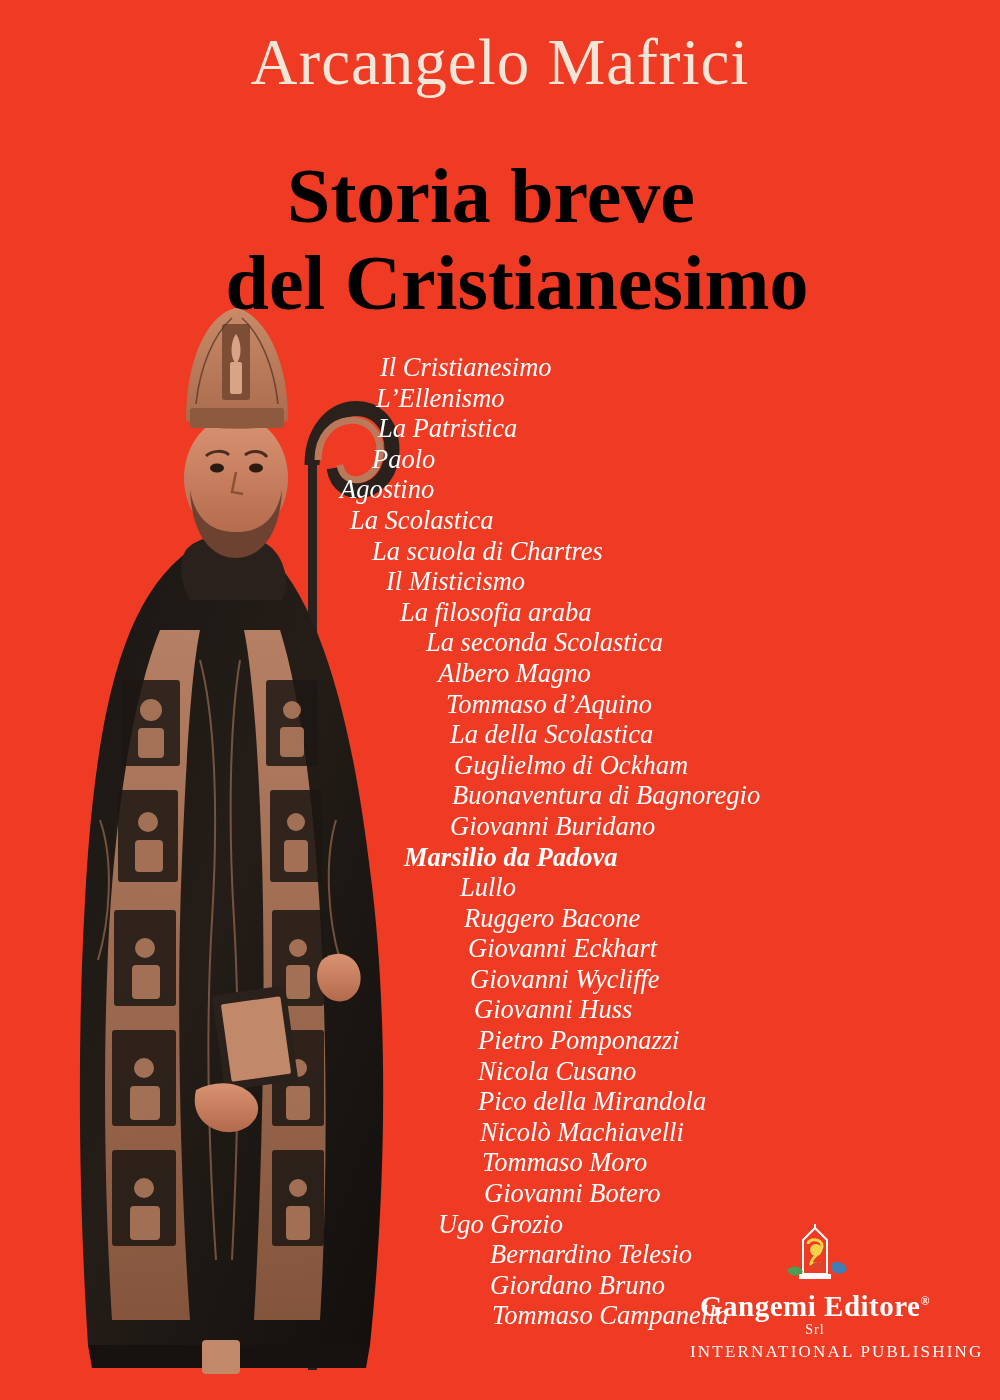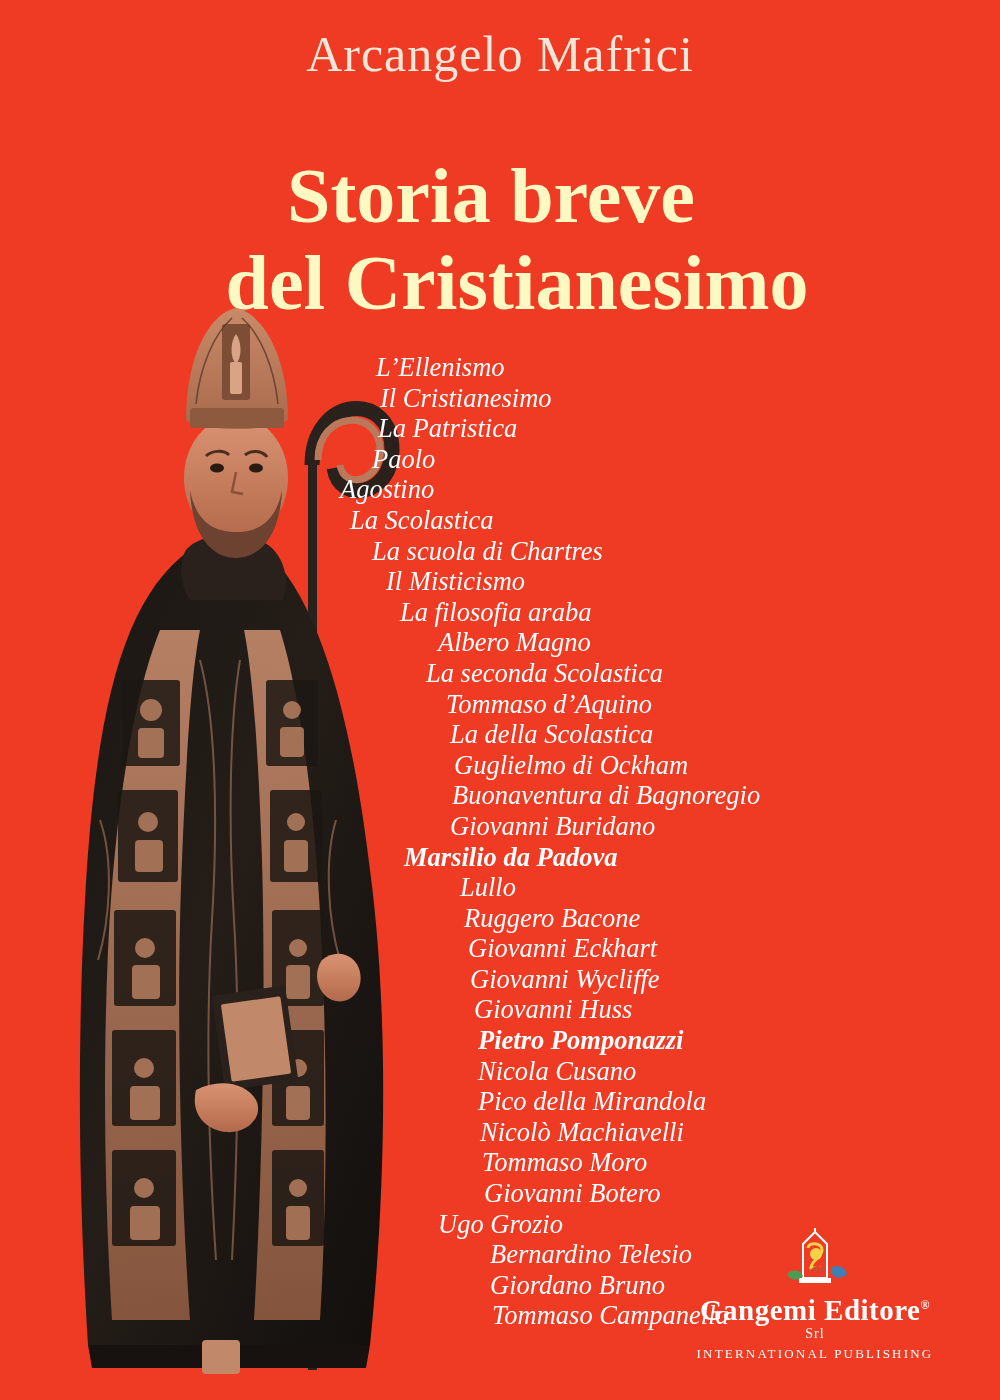--- a/index.html
+++ b/index.html
@@ -21,33 +21,33 @@
   }
 
   
   .author {
     position: absolute;
     top: 28px;
     left: 0;
     width: 1000px;
     text-align: center;
     color: #f2e6d8;
-    font-size: 50px;
+    font-size: 65px;
     font-weight: normal;
     letter-spacing: 1px;
     line-height: 1.05;
   }
 
   
   .title {
     position: absolute;
     top: 152px;
     left: 0;
     width: 1000px;
-    color: #fef9c3;
+    color: #000000;
     font-size: 78px;
     font-weight: bold;
     line-height: 1.12;
     letter-spacing: 0px;
   }
   .title-line-1 {
     display: block;
     text-align: center;
     padding-right: 18px;
   }
@@ -111,21 +111,21 @@
     font-weight: bold;
     letter-spacing: 0.5px;
     line-height: 1;
     white-space: nowrap;
   }
   .publisher-name sup {
     font-size: 12px;
     vertical-align: super;
   }
   .publisher-sub {
-    font-size: 13px;
+    font-size: 17px;
     letter-spacing: 2.2px;
     margin-top: 4px;
     white-space: nowrap;
   }
   .publisher-tiny {
     font-size: 14px;
     letter-spacing: 1px;
     margin-top: 1px;
   }
 </style>
@@ -251,43 +251,43 @@
         <path d="M156 104 C160 66, 174 34, 192 18"></path>
         <path d="M238 104 C234 66, 220 34, 202 18"></path>
       </g>
 
       <path d="M48 1045 L330 1045 L326 1068 L52 1068 Z" fill="#17120f"></path>
       <rect x="162" y="1040" width="38" height="34" rx="4" fill="#c2886a"></rect>
     </svg>
   </div>
 
   <div class="contents">
+    <span class="entry" style="margin-left: 50px;">Il Cristianesimo</span>
     <span class="entry" style="margin-left: 46px;">L’Ellenismo</span>
-    <span class="entry" style="margin-left: 50px;">Il Cristianesimo</span>
     <span class="entry" style="margin-left: 48px;">La Patristica</span>
     <span class="entry" style="margin-left: 42px;">Paolo</span>
     <span class="entry" style="margin-left: 10px;">Agostino</span>
     <span class="entry" style="margin-left: 20px;">La Scolastica</span>
     <span class="entry" style="margin-left: 42px;">La scuola di Chartres</span>
     <span class="entry" style="margin-left: 56px;">Il Misticismo</span>
     <span class="entry" style="margin-left: 70px;">La filosofia araba</span>
+    <span class="entry" style="margin-left: 96px;">La seconda Scolastica</span>
     <span class="entry" style="margin-left: 108px;">Albero Magno</span>
-    <span class="entry" style="margin-left: 96px;">La seconda Scolastica</span>
     <span class="entry" style="margin-left: 116px;">Tommaso d’Aquino</span>
     <span class="entry" style="margin-left: 120px;">La della Scolastica</span>
     <span class="entry" style="margin-left: 124px;">Guglielmo di Ockham</span>
     <span class="entry" style="margin-left: 122px;">Buonaventura di Bagnoregio</span>
     <span class="entry" style="margin-left: 120px;">Giovanni Buridano</span>
     <span class="entry" style="margin-left: 74px; font-weight: bold;">Marsilio da Padova</span>
     <span class="entry" style="margin-left: 130px;">Lullo</span>
     <span class="entry" style="margin-left: 134px; font-style: italic;">Ruggero Bacone</span>
     <span class="entry" style="margin-left: 138px;">Giovanni Eckhart</span>
     <span class="entry" style="margin-left: 140px;">Giovanni Wycliffe</span>
     <span class="entry" style="margin-left: 144px;">Giovanni Huss</span>
-    <span class="entry" style="margin-left: 148px; font-weight: bold;">Pietro Pomponazzi</span>
+    <span class="entry" style="margin-left: 148px;">Pietro Pomponazzi</span>
     <span class="entry" style="margin-left: 148px;">Nicola Cusano</span>
     <span class="entry" style="margin-left: 148px;">Pico della Mirandola</span>
     <span class="entry" style="margin-left: 150px;">Nicolò Machiavelli</span>
     <span class="entry" style="margin-left: 152px;">Tommaso Moro</span>
     <span class="entry" style="margin-left: 154px;">Giovanni Botero</span>
     <span class="entry" style="margin-left: 108px;">Ugo Grozio</span>
     <span class="entry" style="margin-left: 160px;">Bernardino Telesio</span>
     <span class="entry" style="margin-left: 160px;">Giordano Bruno</span>
     <span class="entry" style="margin-left: 162px;">Tommaso Campanella</span>
   </div>

